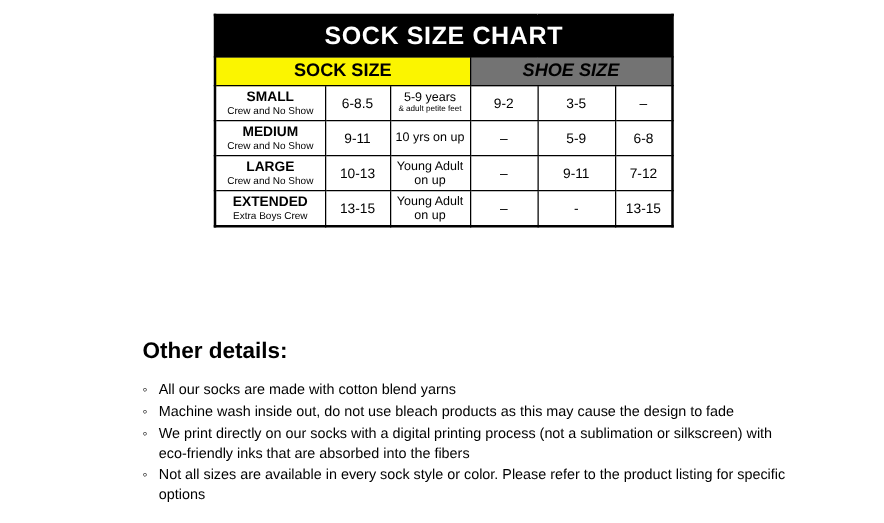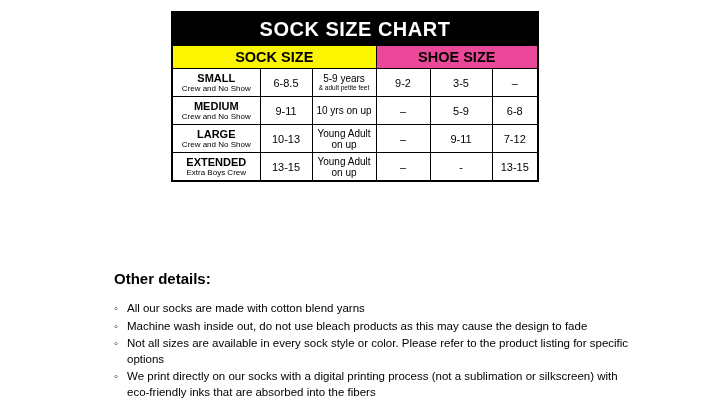--- a/index.html
+++ b/index.html
@@ -50,25 +50,26 @@
     border: 1px solid #000;
   }
   .band-sock {
     background: #fbf500;
     color: #000;
     font-size: 14.5px;
     font-weight: bold;
     height: 22px;
   }
   .band-shoe {
-    background: #ec4899;
+    background: #737373;
     color: #000;
     font-size: 14.5px;
     font-weight: bold;
     height: 22px;
+    font-style: italic;
   }
   .hdr {
     background: #ffffff;
     font-size: 11.5px;
     font-weight: normal;
     height: 38px;
     line-height: 13px;
   }
   .data-row td {
     height: 27px;
@@ -105,21 +106,21 @@
   }
 
   
   .details {
     position: absolute;
     left: 114px;
     top: 270px;
     width: 520px;
   }
   .details h2 {
-    font-size: 15px;
+    font-size: 18px;
     font-weight: bold;
     margin: 0 0 14px 0;
   }
   ul.bullets {
     list-style: none;
     margin: 0;
     padding: 0;
   }
   ul.bullets li {
     position: relative;
@@ -222,18 +223,18 @@
         </tr>
       </tbody>
     </table>
   </div>
 
   <div class="details">
     <h2>Other details:</h2>
     <ul class="bullets">
       <li>All our socks are made with cotton blend yarns</li>
       <li>Machine wash inside out, do not use bleach products as this may cause the design to fade</li>
+      <li>We print directly on our socks with a digital printing process (not a sublimation or silkscreen) with eco-friendly inks that are absorbed into the fibers</li>
       <li>Not all sizes are available in every sock style or color.  Please refer to the product listing for specific options</li>
-      <li>We print directly on our socks with a digital printing process (not a sublimation or silkscreen) with eco-friendly inks that are absorbed into the fibers</li>
     </ul>
   </div>
 
 </div>
 
 </body></html>

